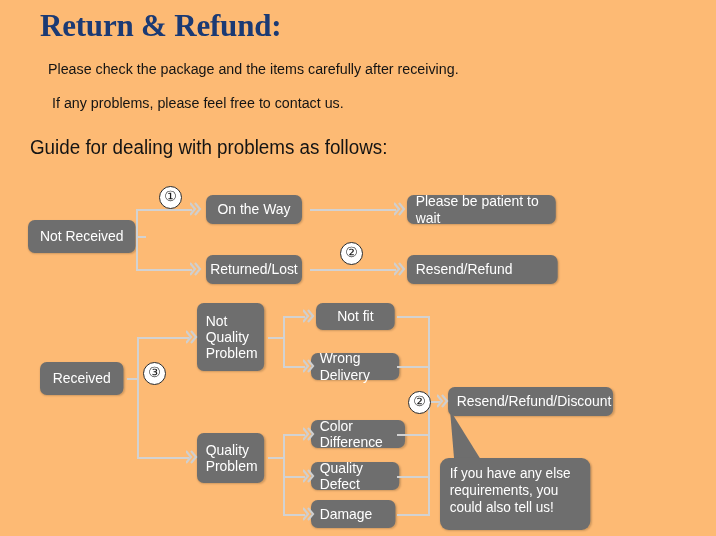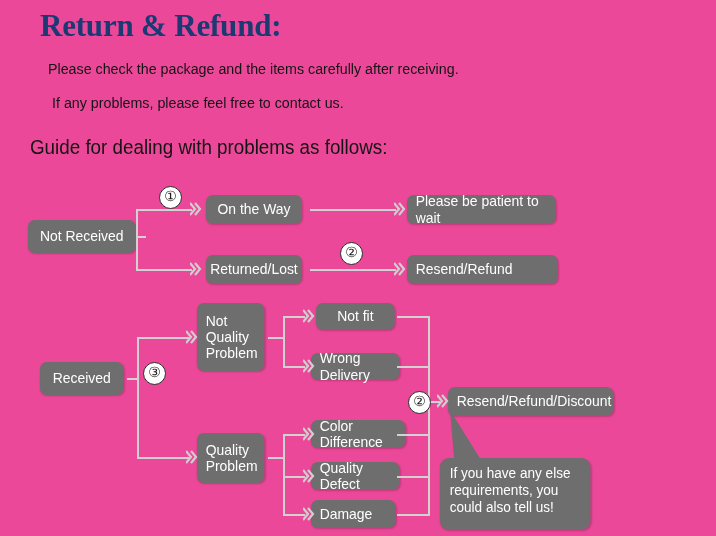--- a/index.html
+++ b/index.html
@@ -9,21 +9,21 @@
     background: #ffffff;
   }
   body {
     font-family: "Liberation Sans", sans-serif;
     -webkit-font-smoothing: antialiased;
   }
   #page {
     position: relative;
     width: 716px;
     height: 536px;
-    background: #ec4899;
+    background: #fdba74;
     overflow: hidden;
   }
 
   
   #title {
     position: absolute;
     left: 40px;
     top: 8px;
     font-family: "Liberation Serif", serif;
     font-weight: bold;

